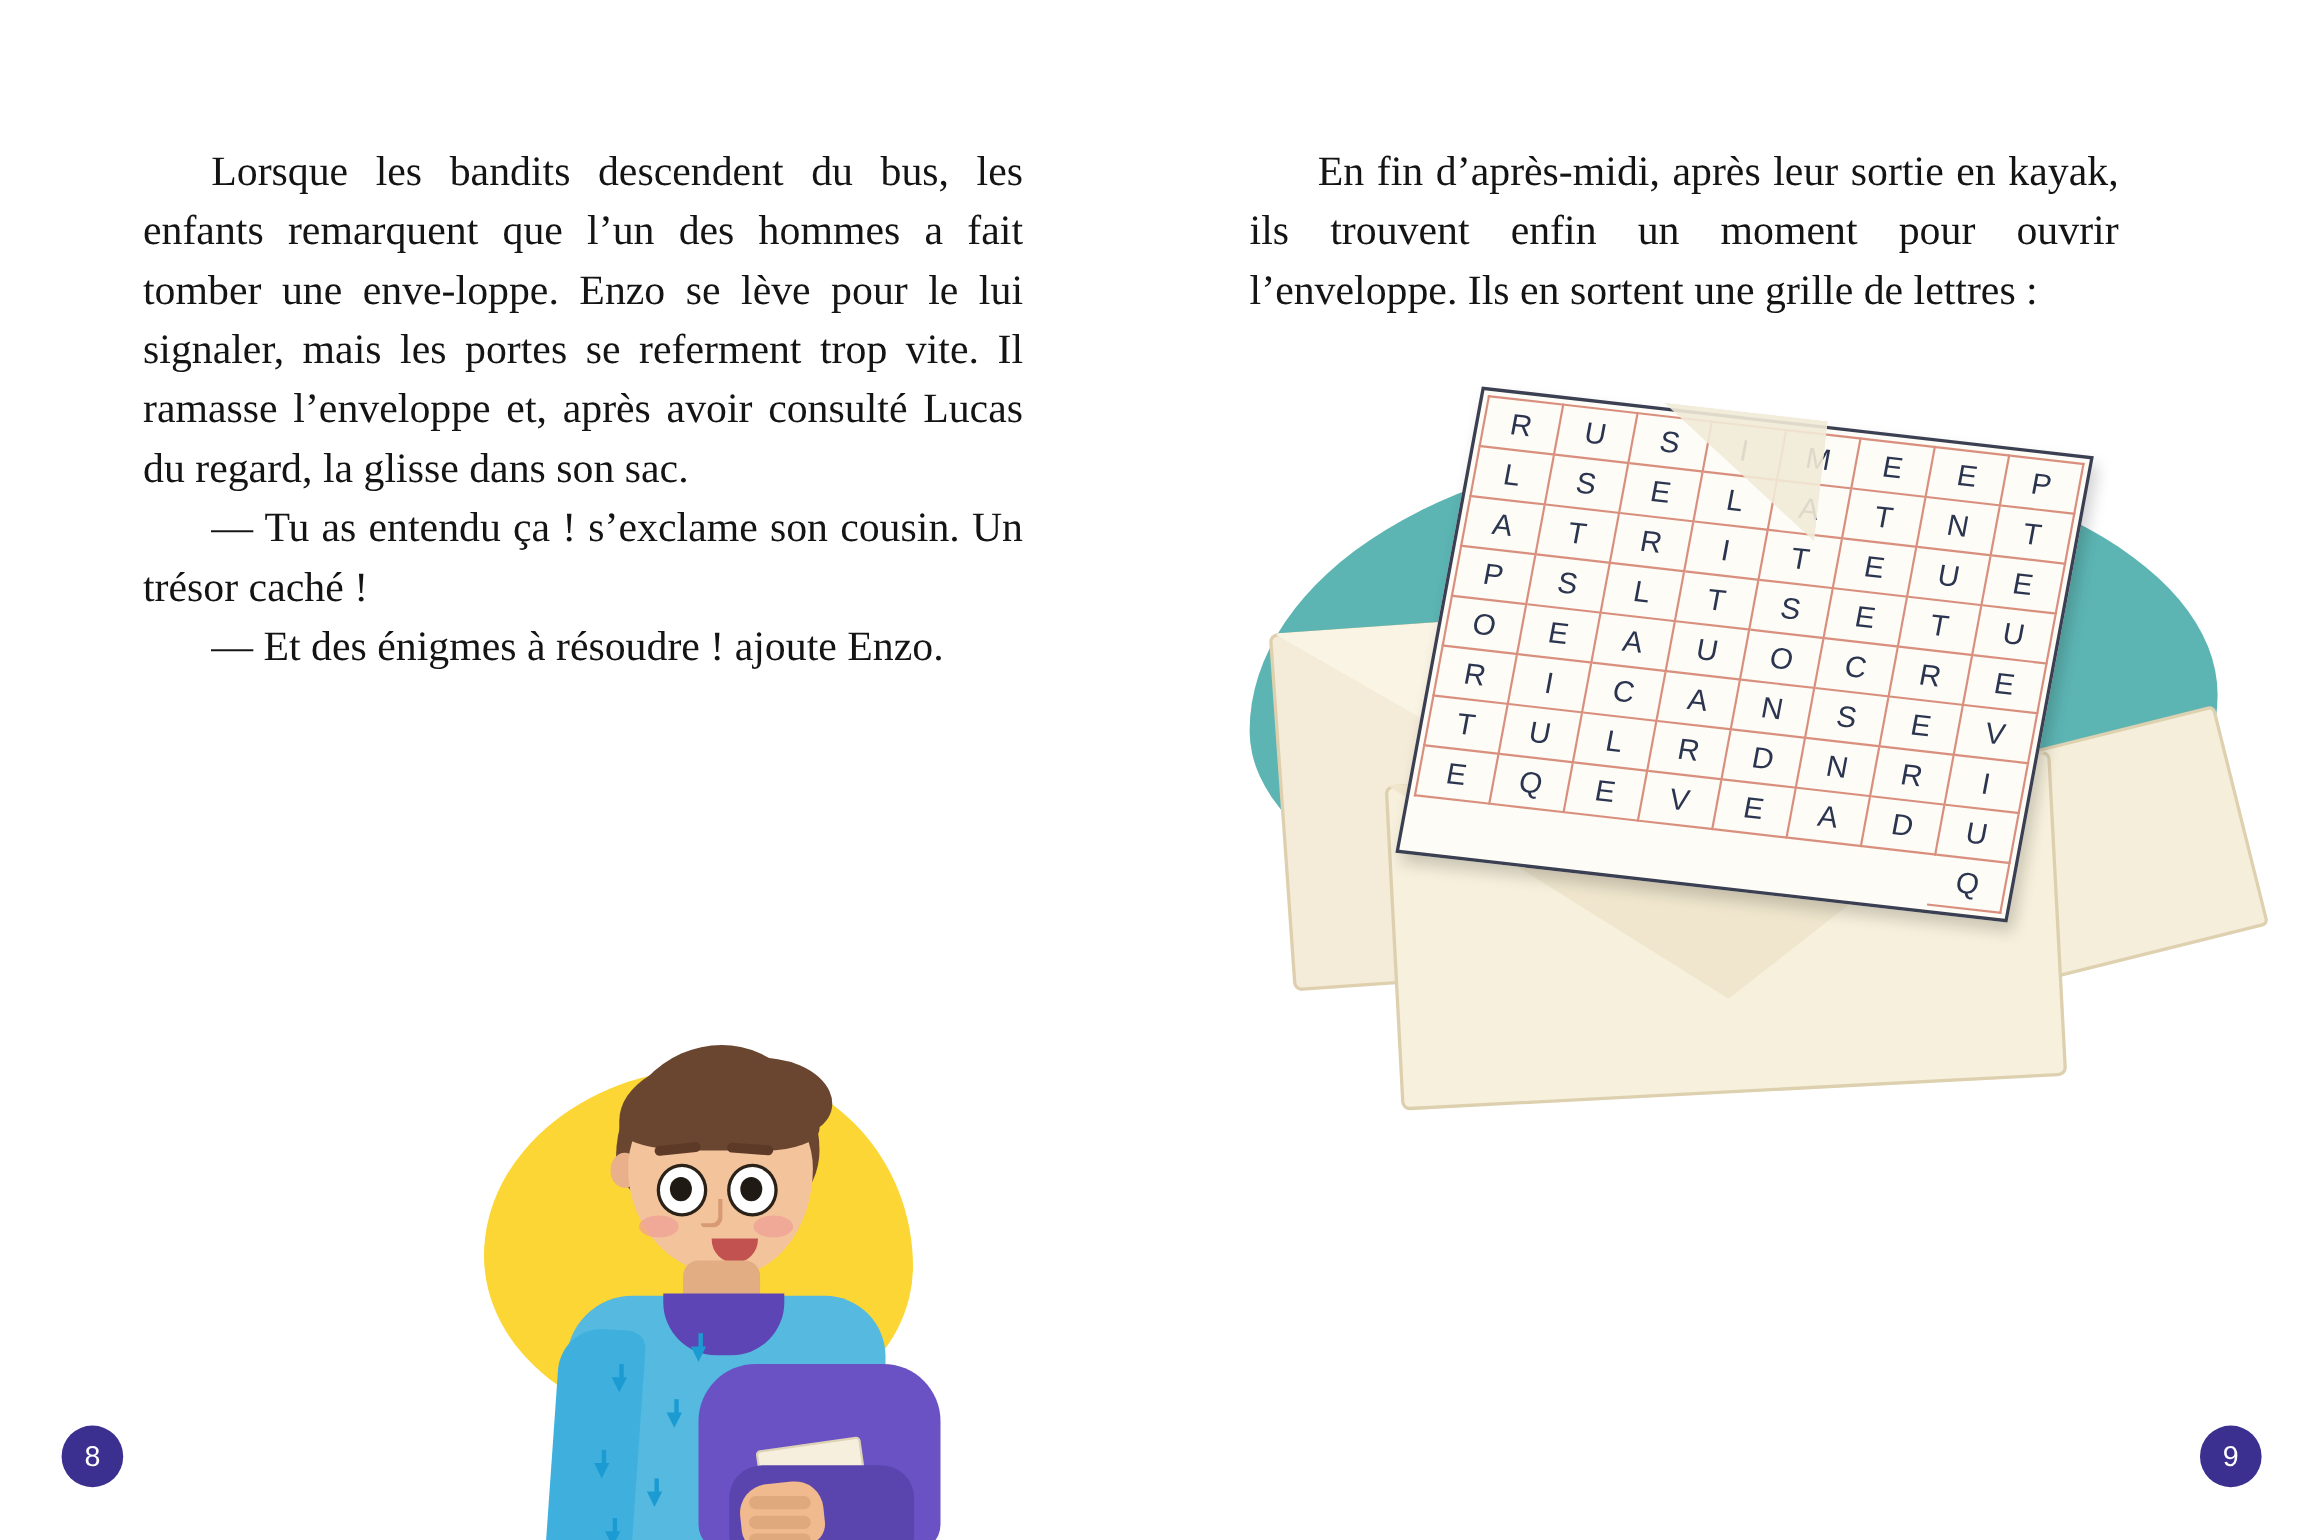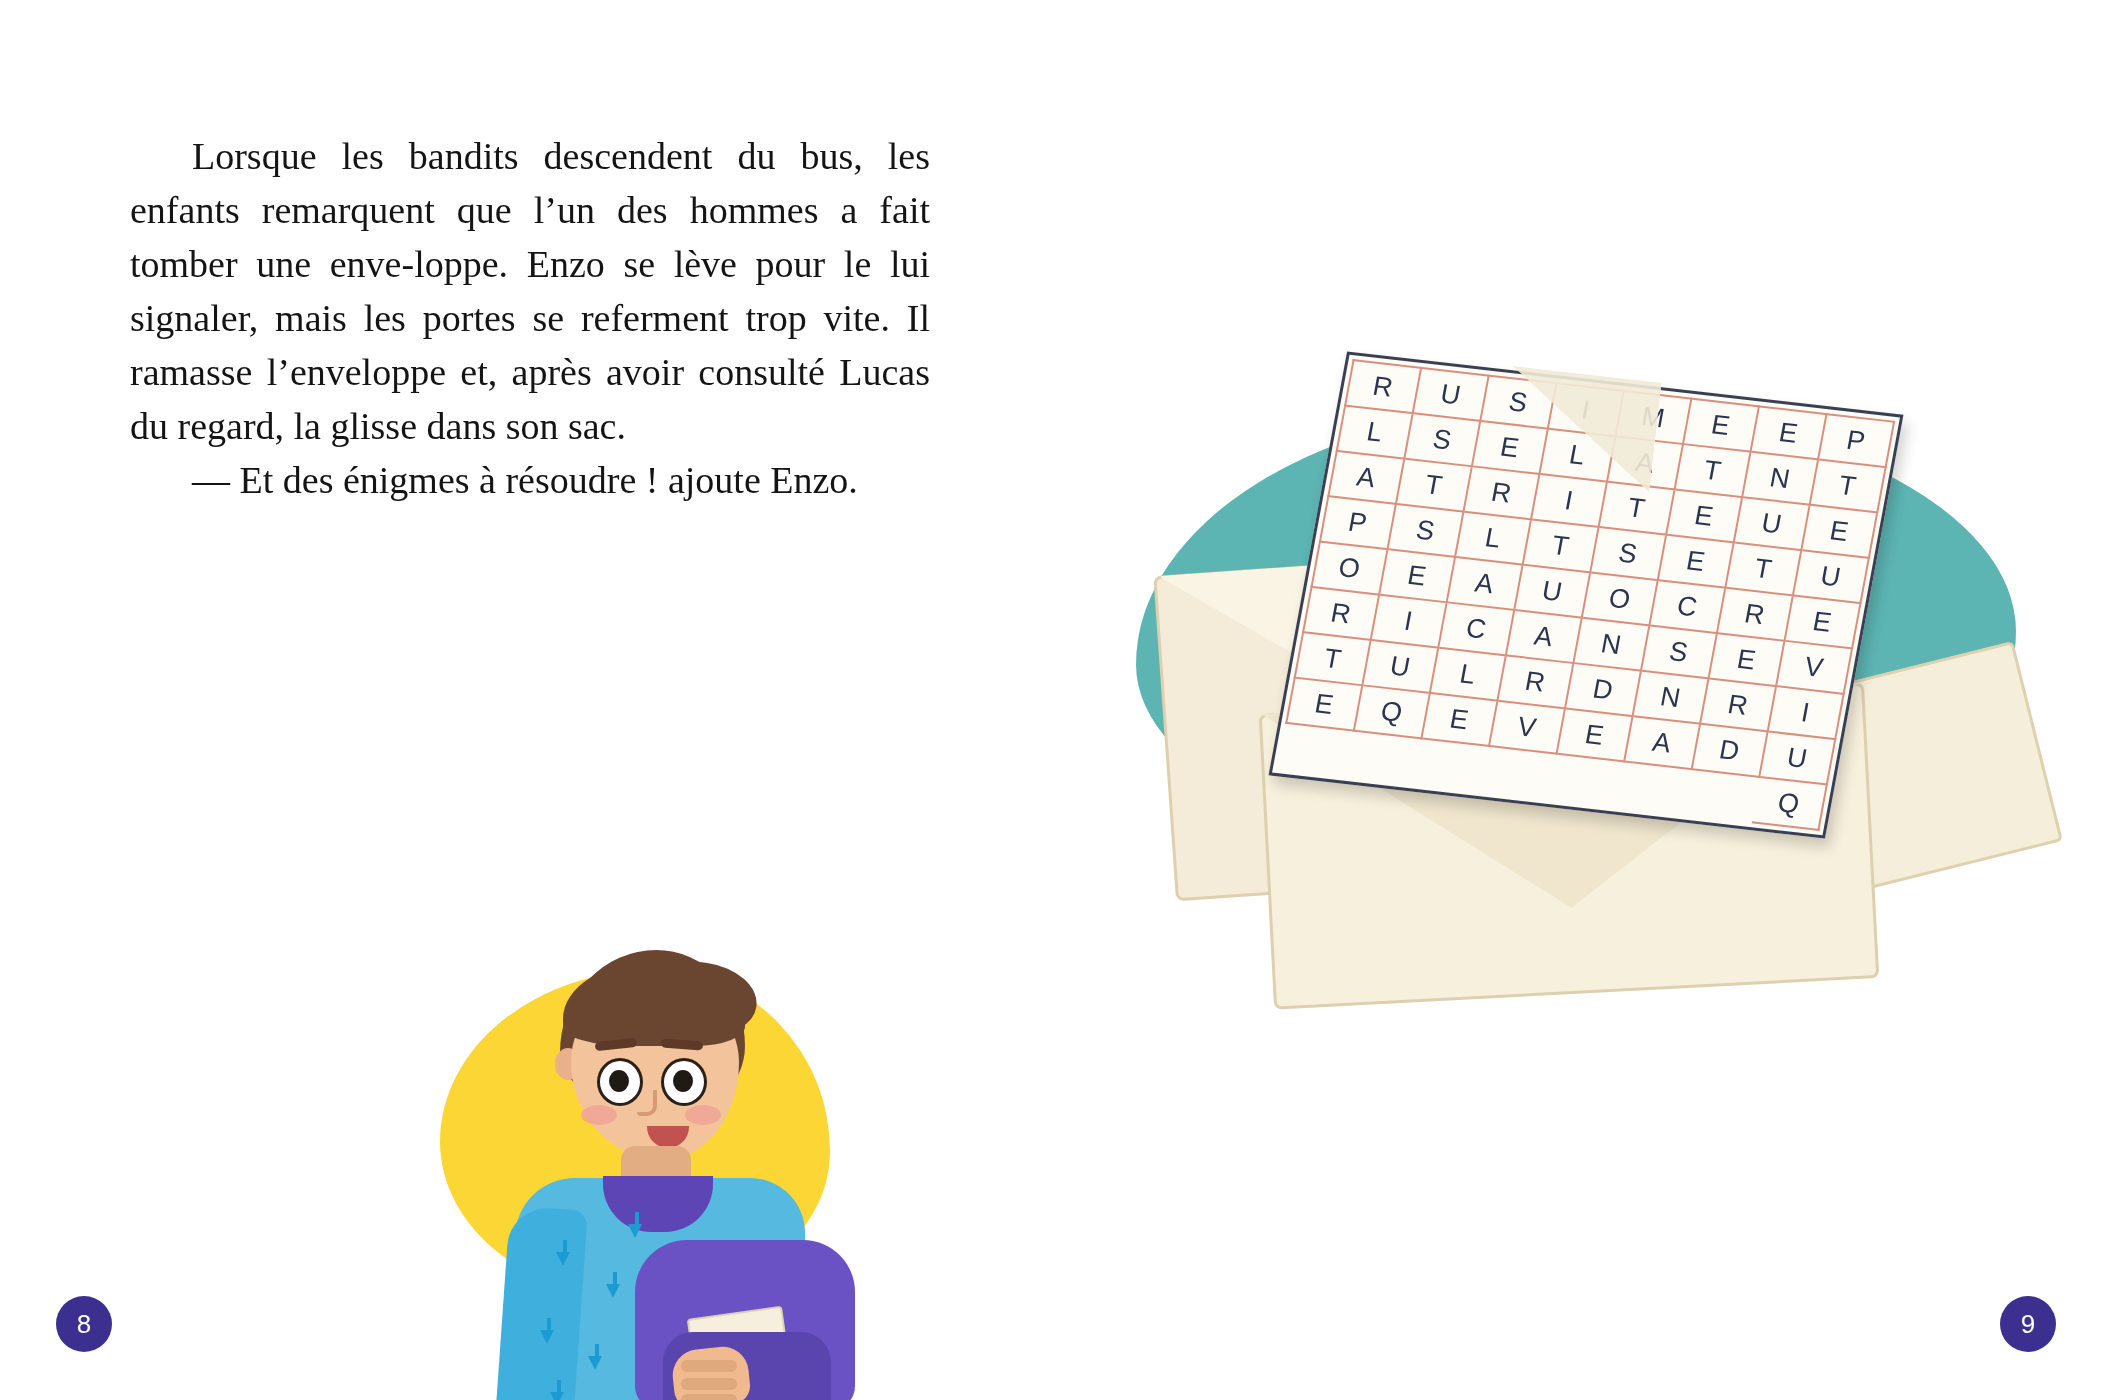--- a/index.html
+++ b/index.html
@@ -382,20 +382,21 @@
 </style>
 </head>
 <body>
 
 <div class="spread">
 
   <div class="page left">
 
     <div class="text-col">
       <p class="indent">Lorsque les bandits descendent du bus, les enfants remarquent que l’un des hommes a fait tomber une enve-loppe. Enzo se lève pour le lui signaler, mais les portes se referment trop vite. Il ramasse l’enveloppe et, après avoir consulté Lucas du regard, la glisse dans son sac.</p>
+      <p class="indent">— Tu as entendu ça ! s’exclame son cousin. Un trésor caché !</p>
       <p class="indent">— Et des énigmes à résoudre ! ajoute Enzo.</p>
     </div>
 
     <div class="boy-wrap">
       <div class="yellow-blob"></div>
       <div class="boy">
         <div class="hair-back"></div>
         <div class="ear"></div>
         <div class="face"></div>
         <div class="hair-front"></div>
@@ -435,20 +436,23 @@
         <div class="arrow-stem" style="left:72px; top:440px;"></div>
         <div class="arrow" style="left:65px; top:452px;"></div>
       </div>
     </div>
 
     <div class="folio left-folio">8</div>
   </div>
 
   <div class="page right">
 
+    <div class="text-col">
+      <p class="indent">En fin d’après-midi, après leur sortie en kayak, ils trouvent enfin un moment pour ouvrir l’enveloppe. Ils en sortent une grille de lettres :</p>
+    </div>
 
     <div class="art-wrap">
       <div class="teal-blob"></div>
       <div class="env-back"></div>
       <div class="env-flap"></div>
       <div class="env-right"></div>
       <div class="env-front"></div>
       <div class="env-front-flap"></div>
 
       <div class="grid-paper">

